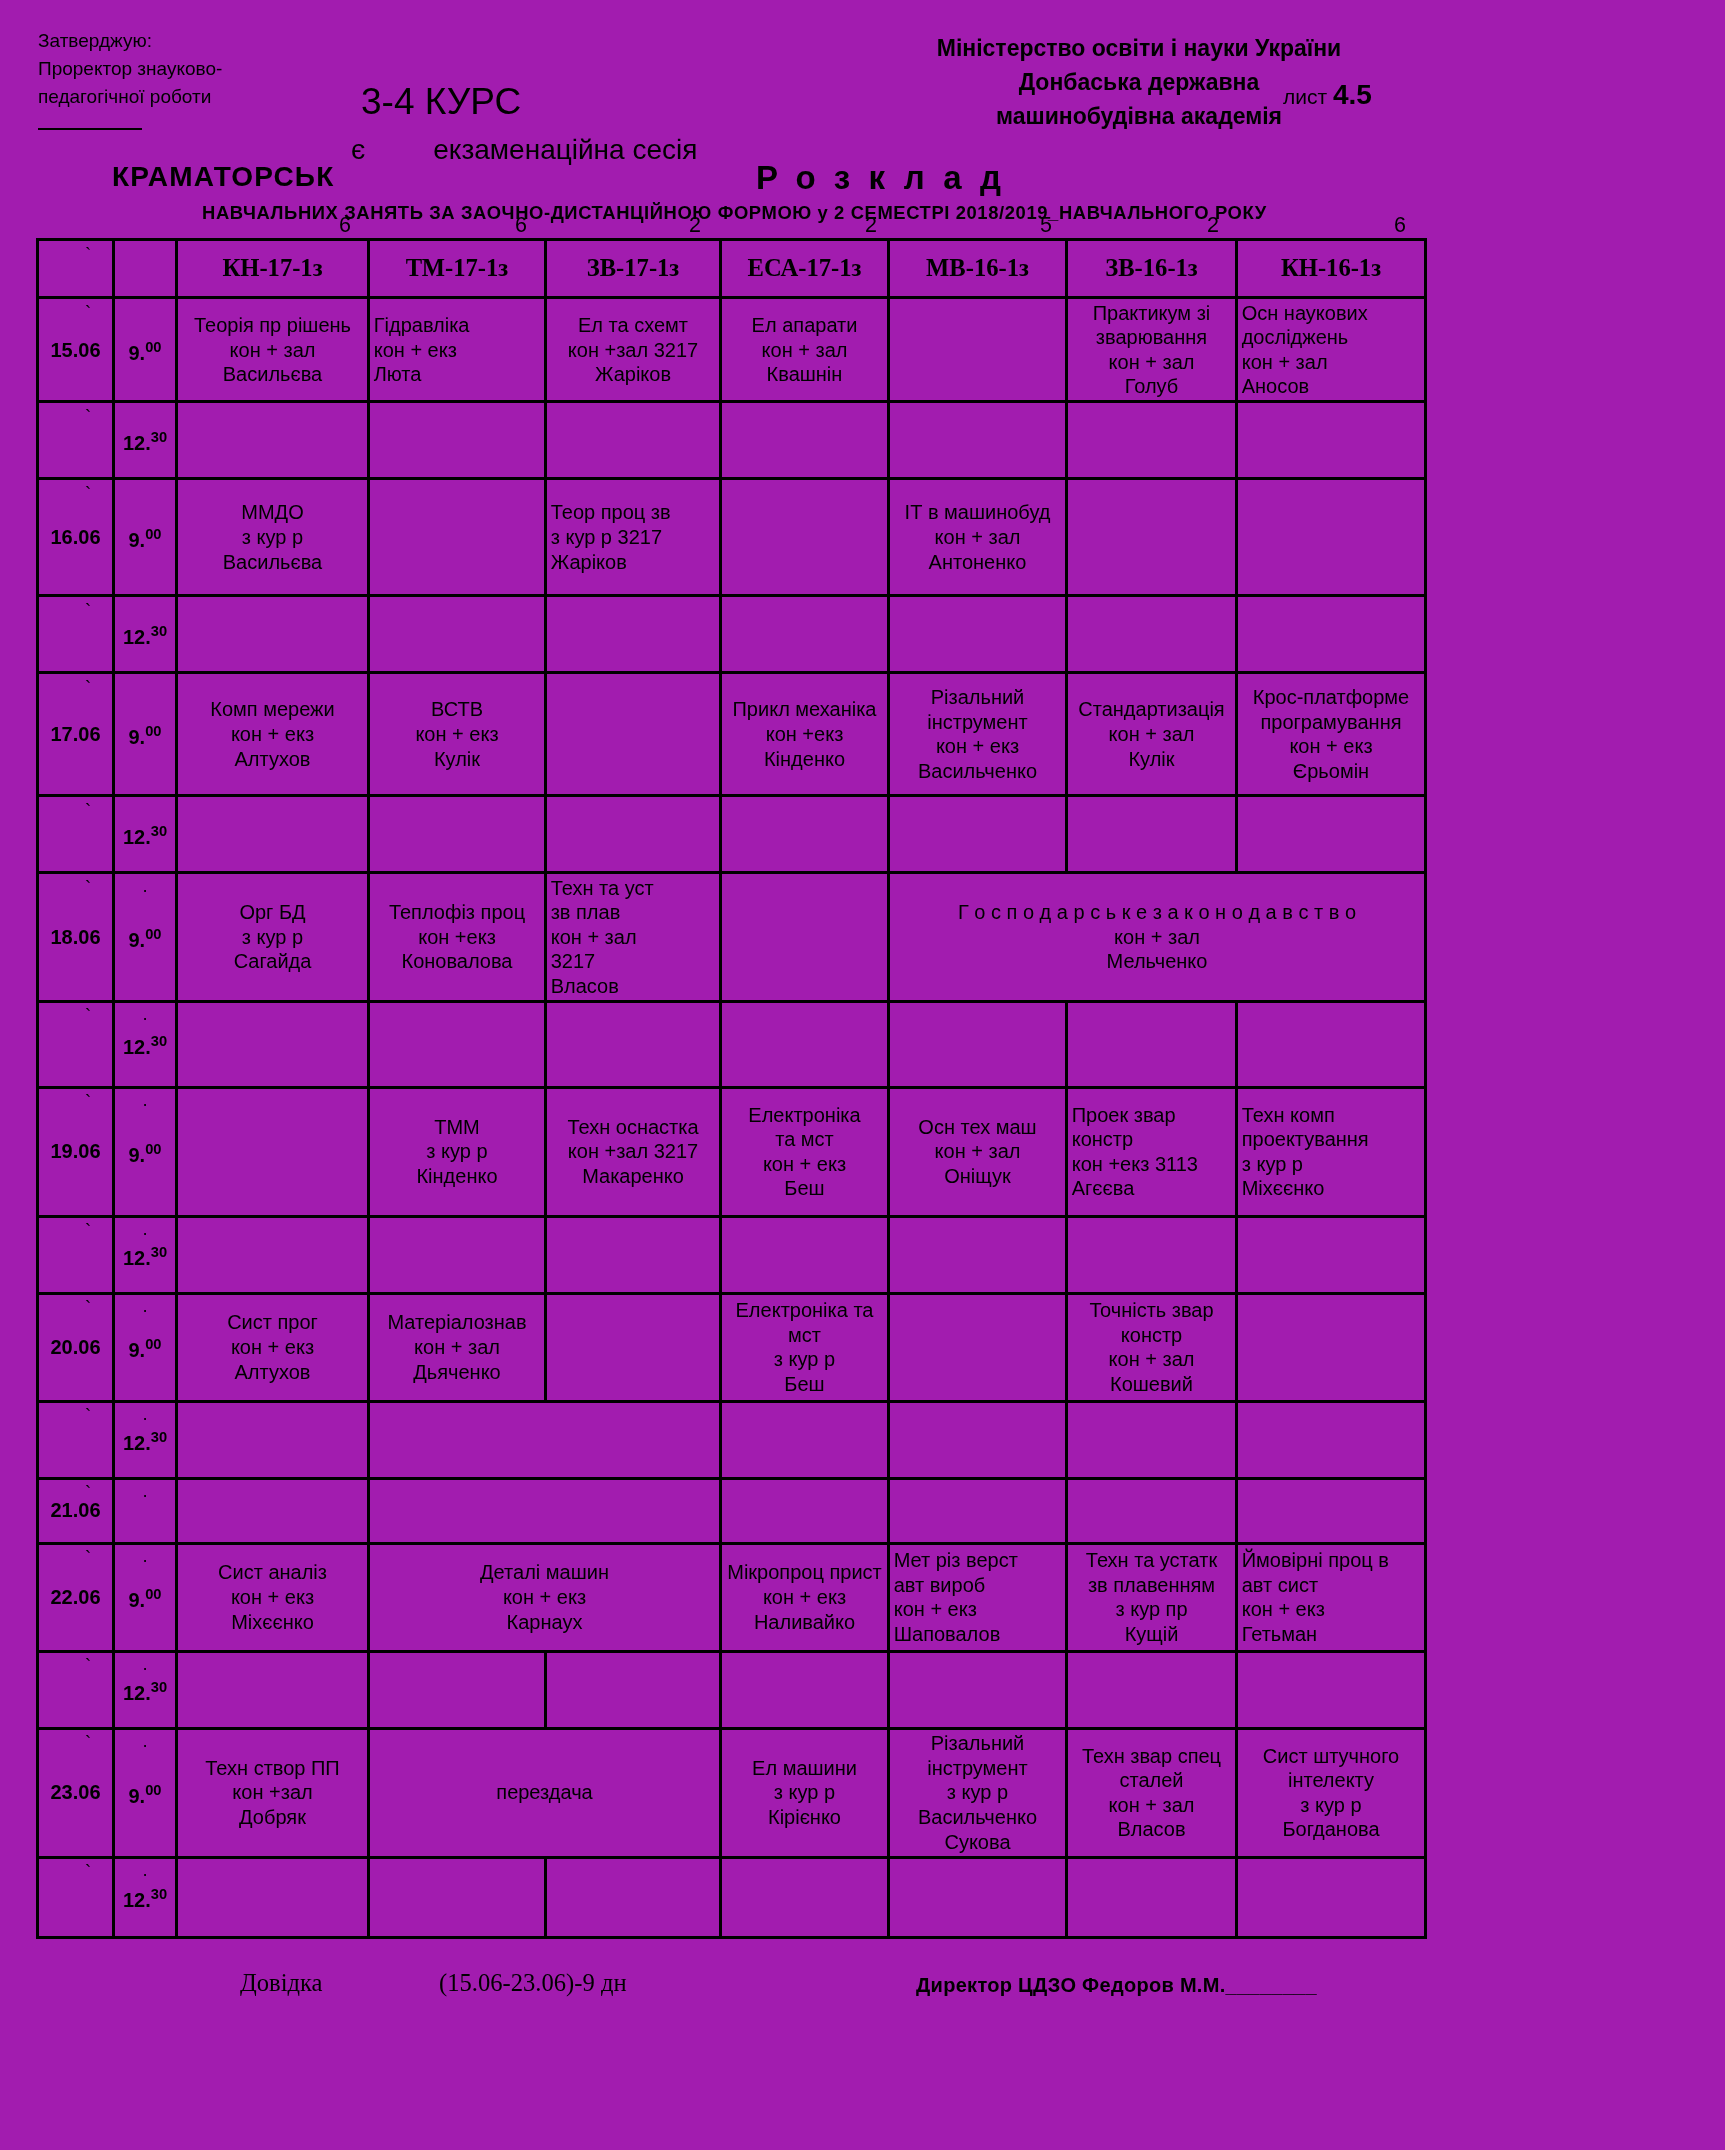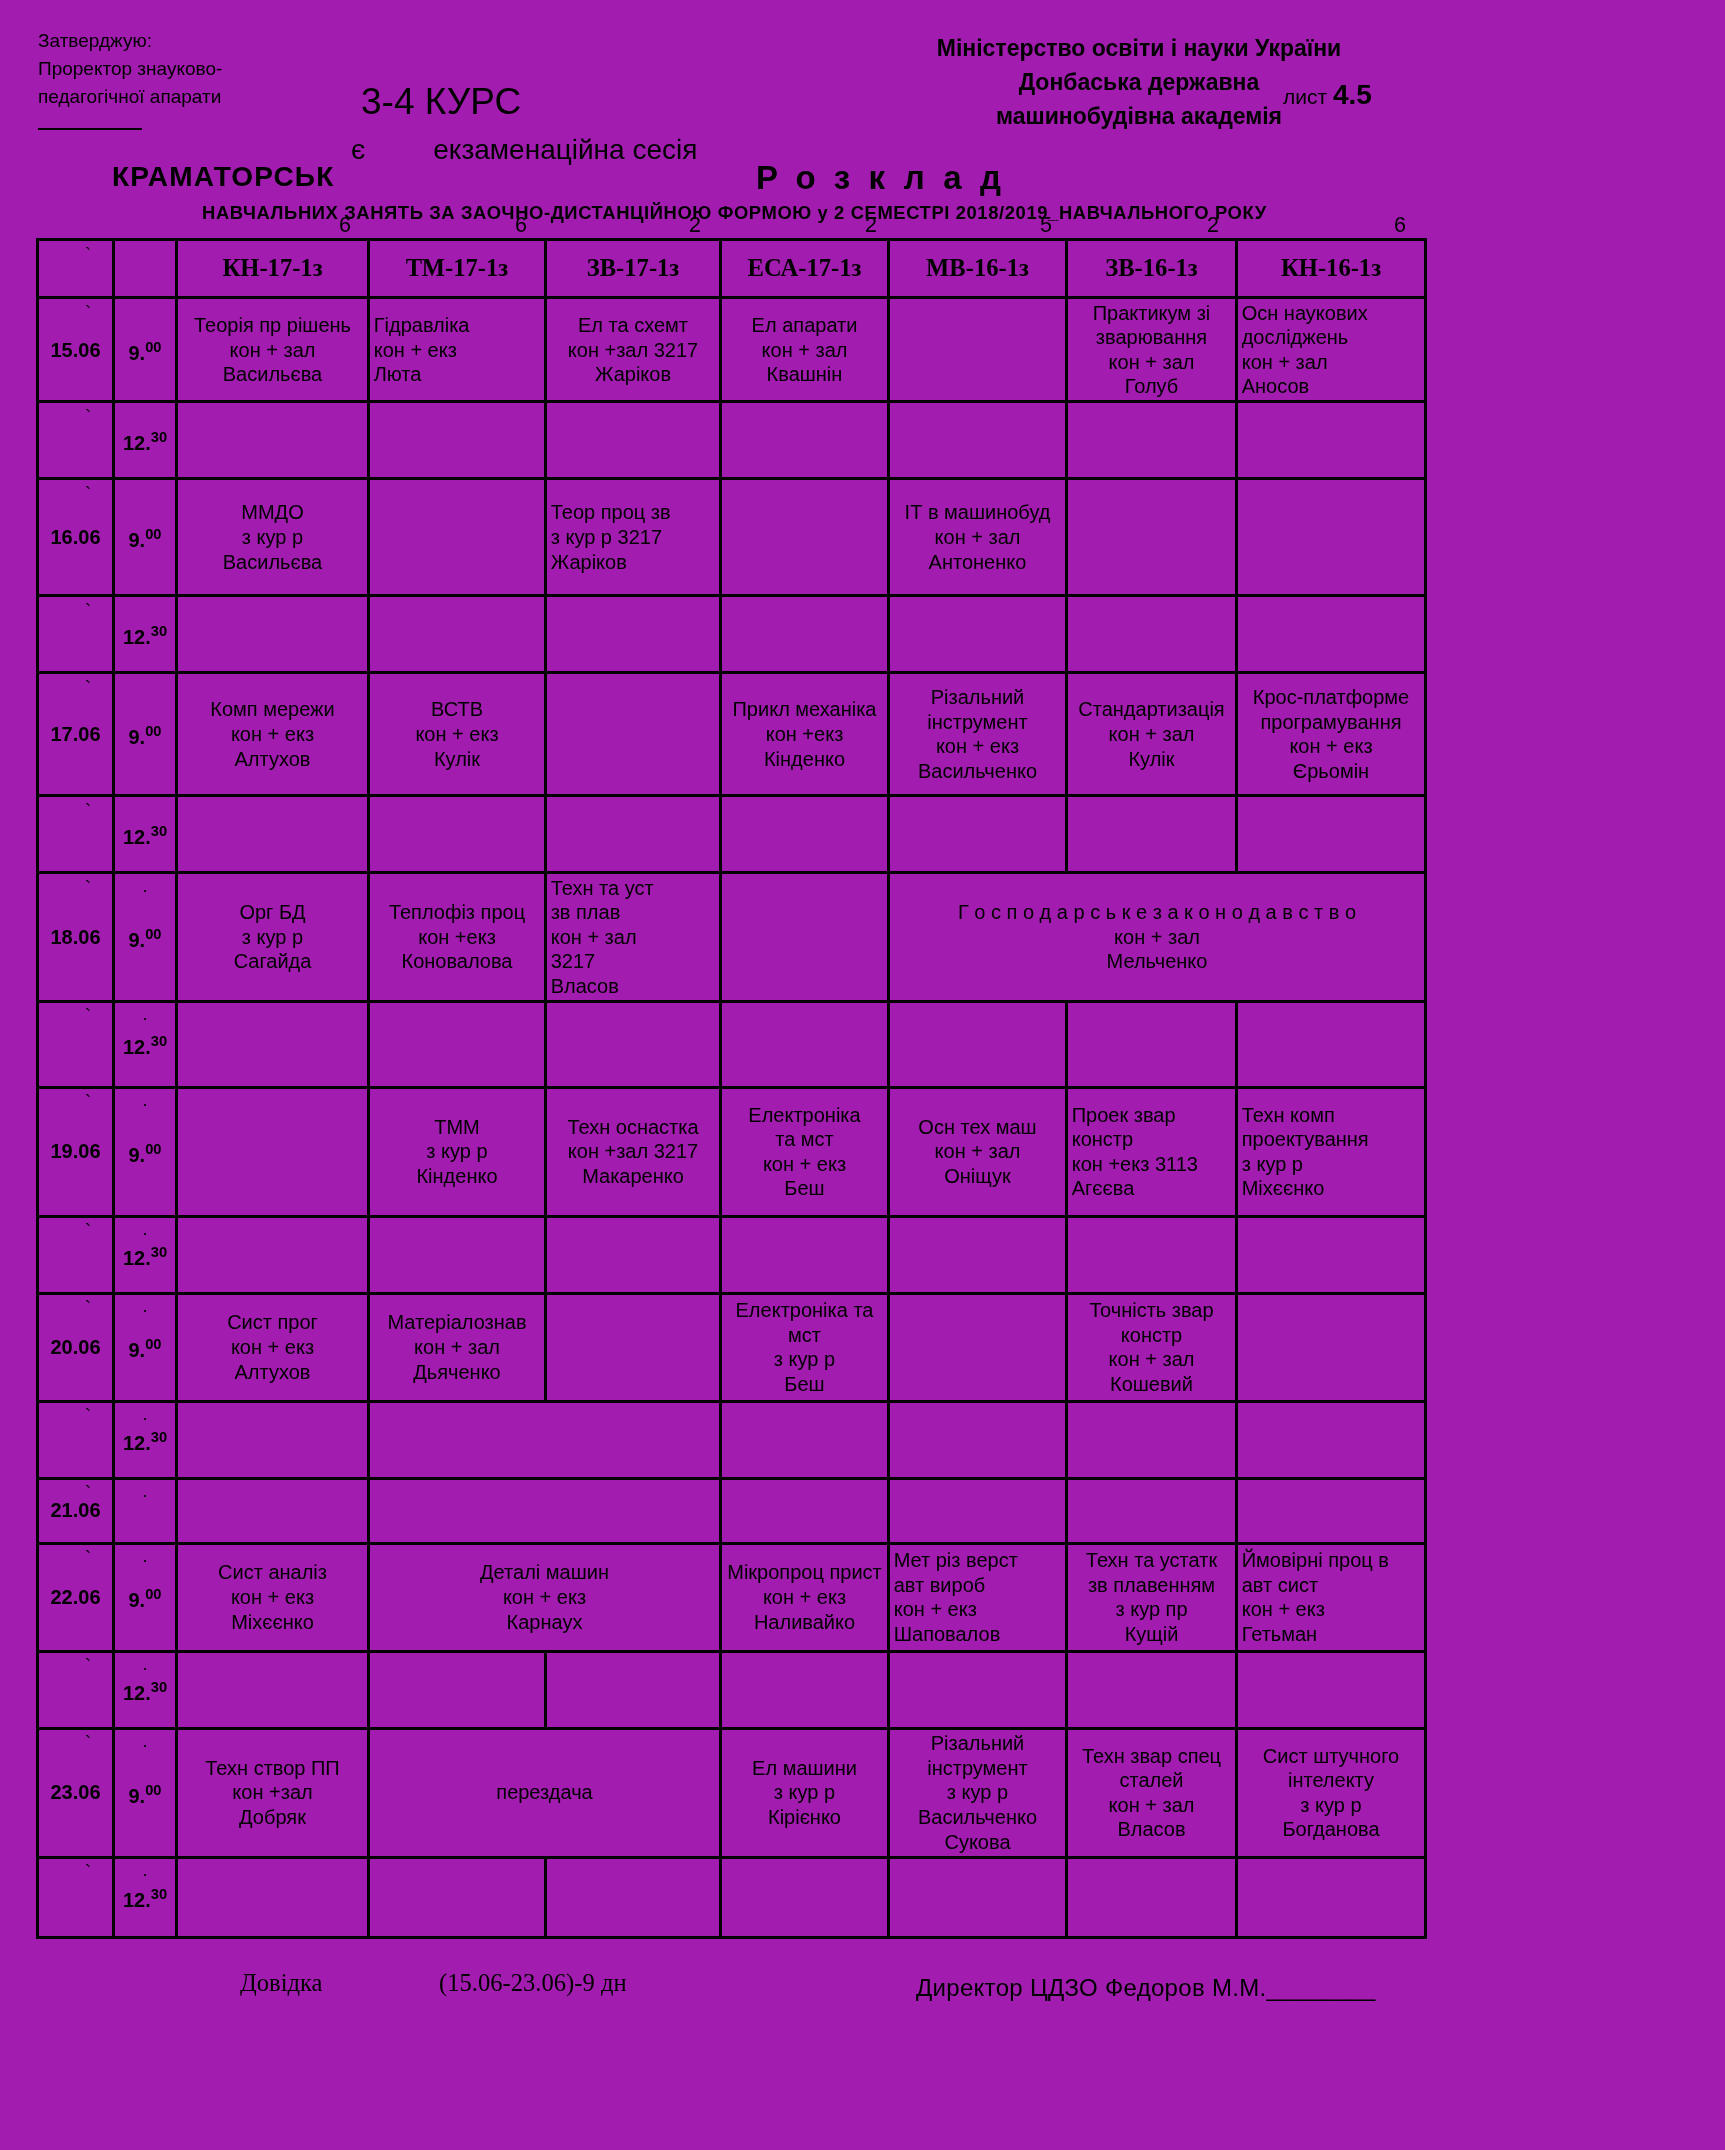--- a/index.html
+++ b/index.html
@@ -36,31 +36,31 @@
   td.c-time{font-weight:bold;font-size:23.4px;position:relative;text-align:left;padding-left:6.1px;}
   td.c-time sup{font-size:14.7px;}
   td.cell.left{text-align:left;}
   .tick{position:absolute;top:1.2px;right:21px;font-size:18.4px;font-weight:normal;}
   .dotmark{position:absolute;top:3.7px;left:27px;font-size:18.4px;font-weight:normal;}
 
   
   .foot-serif{position:absolute;font-family:"Liberation Serif",serif;font-size:24.6px;}
   .f1{left:240px;top:1969px;}
   .f2{left:439px;top:1969px;}
-  .f3{position:absolute;left:916px;top:1974px;font-size:24px;font-weight:normal;letter-spacing:0.3px;}
+  .f3{position:absolute;left:916px;top:1974px;font-size:20px;font-weight:bold;letter-spacing:0.3px;}
 </style>
 </head>
 <body>
 
 <div class="page">
 
   <div class="approve">
     <div>Затверджую:</div>
     <div>Проректор знауково-</div>
-    <div>педагогічної апарати</div>
+    <div>педагогічної роботи</div>
   </div>
   <div class="approve-underline"></div>
 
   <div class="ministry">
     <div>Міністерство освіти і науки України</div>
     <div>Донбаська державна</div>
     <div>машинобудівна академія</div>
   </div>
 
   <div class="sheet">

